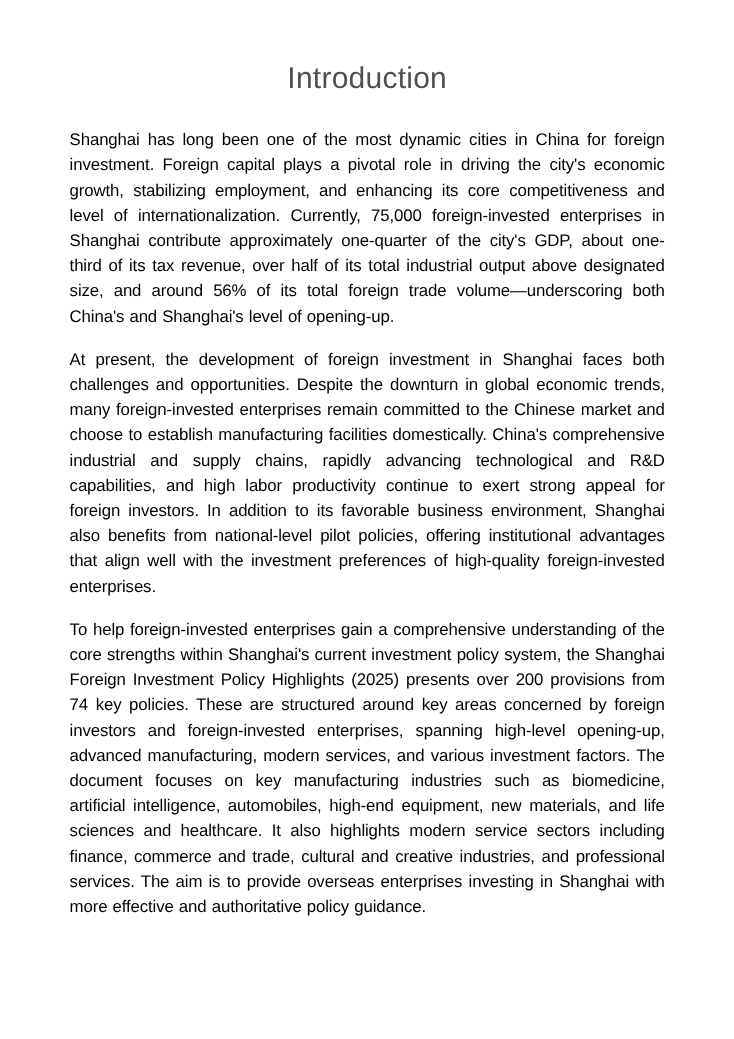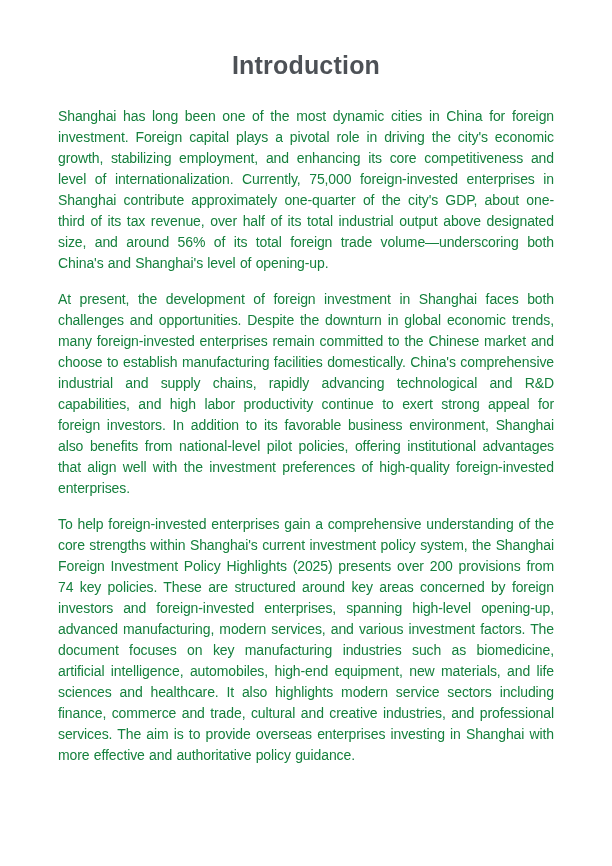--- a/index.html
+++ b/index.html
@@ -15,29 +15,29 @@
     font-family: "Liberation Sans", sans-serif;
     box-sizing: border-box;
     padding: 50px 58px 0 58px;
     overflow: hidden;
   }
   .doc-title {
     margin: 0 0 26px 0;
     text-align: center;
     font-size: 25px;
     line-height: 30px;
-    font-weight: 700;
+    font-weight: 400;
     color: #4d5156;
     letter-spacing: 0.2px;
   }
   .doc-paragraph {
     margin: 0 0 15px 0;
     font-size: 14px;
     line-height: 21px;
-    color: #15803d;
+    color: #000000;
     text-align: justify;
     letter-spacing: -0.1px;
     word-spacing: 0.5px;
   }
 </style>
 </head>
 <body>
 
 <div class="page">
   <h1 class="doc-title">Introduction</h1>

